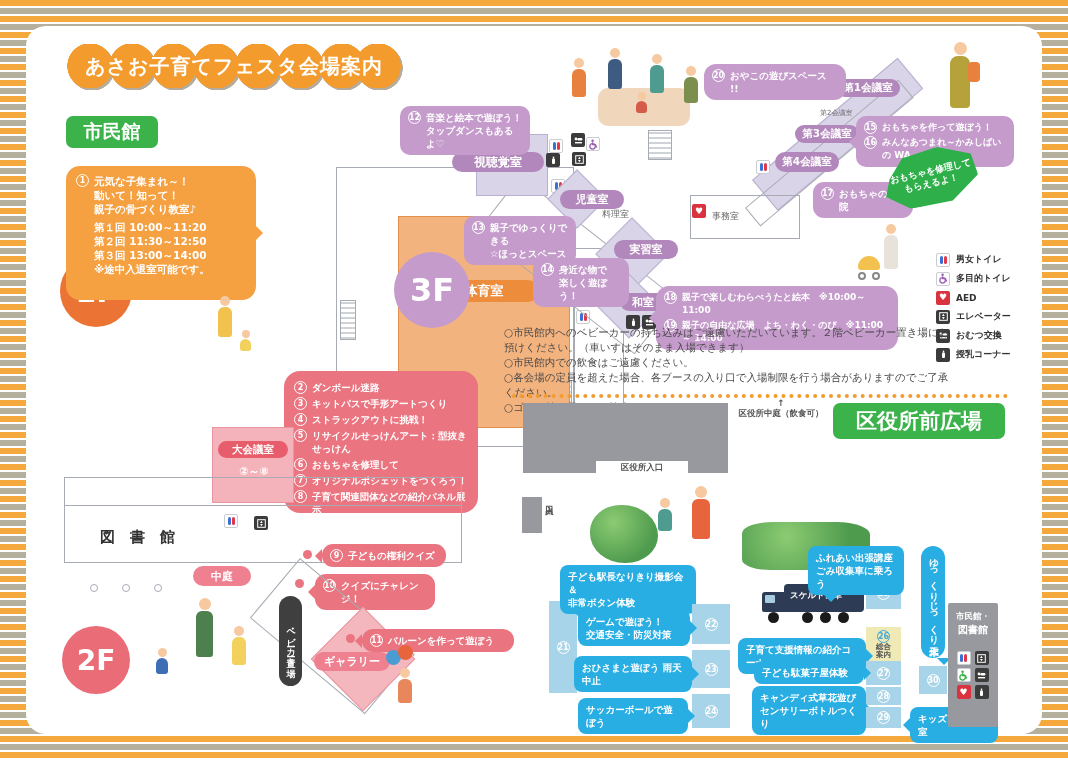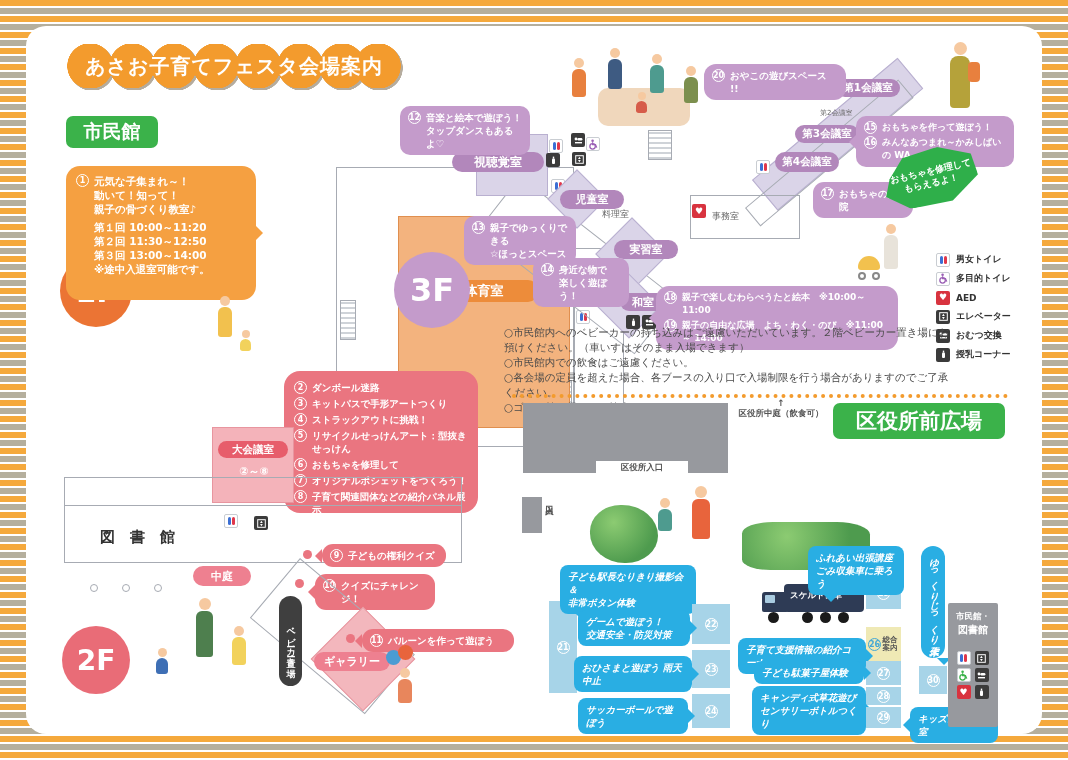--- a/index.html
+++ b/index.html
@@ -22,21 +22,21 @@
     color:#fff; font-size:20px; font-weight:bold; letter-spacing:1px;
     filter:drop-shadow(2px 2px 0 rgba(90,70,40,.45)); }
   .sec-label { position:absolute; background:#3BB24A; color:#fff; font-weight:bold;
     display:flex; align-items:center; justify-content:center; border-radius:7px; }
   .badge { position:absolute; border-radius:50%; color:#fff; font-weight:bold;
     display:flex; align-items:center; justify-content:center; }
   .bubble { position:absolute; color:#fff; font-weight:bold; border-radius:10px;
     padding:5px 8px; font-size:9.5px; line-height:13px; }
   .purple { --bg:#C49BCB; background:var(--bg); }
   .pinkb  { --bg:#EA7580; background:var(--bg); }
-  .cyanb  { --bg:#29AEE3; background:var(--bg);font-style:italic; }
+  .cyanb  { --bg:#29AEE3; background:var(--bg); }
   .orangeb{ --bg:#F5A041; background:var(--bg); }
   .tail::after { content:""; position:absolute; width:0; height:0; border:7px solid transparent; }
   .t-r::after  { left:100%; top:50%; transform:translateY(-50%); border-left-color:var(--bg); }
   .t-l::after  { right:100%; top:50%; transform:translateY(-50%); border-right-color:var(--bg); }
   .t-b::after  { top:100%; left:16px; border-top-color:var(--bg); }
   .t-br::after { top:92%; right:14px; border-top-color:var(--bg); transform:rotate(-18deg); }
   .row { display:flex; gap:5px; align-items:flex-start; }
   .num { display:inline-flex; flex:none; width:13px; height:13px; border:1.4px solid #fff;
     border-radius:50%; align-items:center; justify-content:center; font-size:8px;
     color:#fff; font-weight:bold; }
@@ -530,21 +530,21 @@
   </div>
 
   <div class="sq" style="left:866px;top:577px;width:35px;height:32px;">
     <span class="num">25</span>
     </div>
   <div class="bubble cyanb tail t-b" style="left:808px;top:546px;width:96px;border-radius:8px;">
     <div>ふれあい出張講座</div>
     <div>ごみ収集車に乗ろう</div>
   </div>
 
-  <div class="sq" style="left:866px;top:627px;width:35px;height:34px;background:#EFE9B5;flex-direction:row;">
+  <div class="sq" style="left:866px;top:627px;width:35px;height:34px;background:#EFE9B5;flex-direction:column;">
     <span class="num" style="border-color:#45A8D5;color:#45A8D5;">26</span>
     <span style="font-size:7.5px;color:#555;font-weight:bold;width:18px;text-align:center;line-height:8px;">総合案内</span>
     </div>
   <div class="bubble cyanb tail t-r" style="left:738px;top:631px;width:128px;border-radius:8px;margin-top:7px;">
     <div>子育て支援情報の紹介コーナー</div>
   </div>
 
   <div class="sq" style="left:866px;top:661px;width:35px;height:24px;">
     <span class="num">27</span>
     </div>

